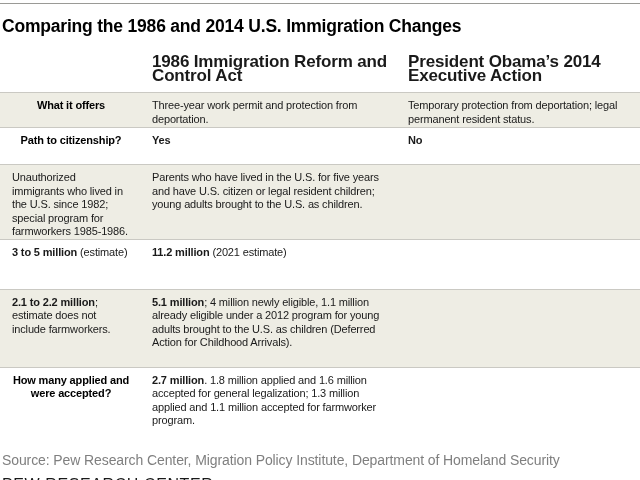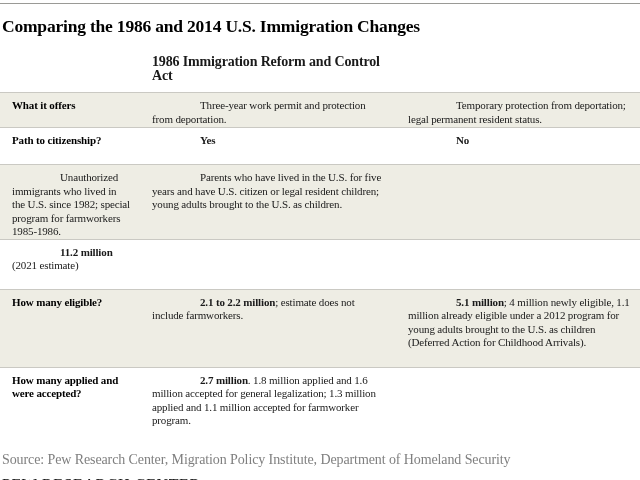--- a/index.html
+++ b/index.html
@@ -1,46 +1,46 @@
 <!DOCTYPE html>
 <html style="--page_bg: #ffffff; --row_shaded_bg: #eeede4; --rule_light: #cac9c3; --rule_dark: #9a9a96; --muted: #7f7f7f; --text: #1a1a1a;"><head>
 <meta charset="utf-8">
 <style>
   html,body{margin:0;padding:0;background:#ffffff;}
   *{box-sizing:border-box;}
   .page{
     width:640px;height:480px;
     background:var(--page_bg,#ffffff);
-    font-family:Liberation Serif, serif;
+    font-family:Liberation Sans, sans-serif;
     color:var(--text,#1a1a1a);
     position:relative;
     overflow:hidden;
   }
   .top-rule{border-top:1px solid var(--rule_dark,#9a9a96);margin-top:3px;}
   .bottom-rule{border-top:1px solid var(--rule_dark,#a8a8a4);margin-top:9px;}
   .title{
     font-size:17.5px;font-weight:bold;letter-spacing:-0.2px;
     color:#000;margin:11px 8px 0 2px;line-height:22px;
   }
   .grid{display:grid;grid-template-columns:140px 256px 1fr;}
   .thead{margin-top:18px;align-items:end;padding-bottom:10px;}
   .thead .hcell{
-    font-weight:bold;font-size:14px;line-height:13.5px;
+    font-weight:bold;font-size:17px;line-height:13.5px;
     letter-spacing:-0.15px;padding-left:12px;padding-right:2px;
   }
   .trow{border-top:1px solid var(--rule_light,#cac9c3);}
   .trow.shaded{background:var(--row_shaded_bg,#eeede4);}
   .trow > div{padding-top:6px;font-size:11px;line-height:13.5px;letter-spacing:-0.15px;}
   .cell-label{
-    font-weight:bold;text-align:left;color:#000;
-    padding-left:12px;padding-right:2px;
+    font-weight:bold;text-align:center;color:#000;
+    padding-left:4px;padding-right:2px;
   }
   .cell{padding-left:12px;padding-right:10px;}
   .cell:last-child{padding-right:2px;}
-  .cell b{font-weight:bold;margin-left:48px;}
+  .cell b{font-weight:bold;}
   .r0{min-height:35px;} .r1{min-height:37px;} .r2{min-height:61px;}
   .r3{min-height:50px;} .r4{min-height:78px;} .r5{min-height:74px;}
   .source{
     font-size:14px;color:var(--muted,#7f7f7f);
     margin:11px 8px 0 2px;letter-spacing:-0.1px;
   }
   .brand{
     font-size:16px;color:#1a1a1a;letter-spacing:0.6px;
     margin:8px 8px 0 2px;
   }
@@ -49,45 +49,46 @@
 <body>
 
 <div class="page">
   <div class="top-rule"></div>
 
   <h1 class="title">Comparing the 1986 and 2014 U.S. Immigration Changes</h1>
 
   <div class="grid thead">
     <div></div>
     <div class="hcell">1986 Immigration Reform and Control Act</div>
+    <div class="hcell">President Obama’s 2014 Executive Action</div>
   </div>
 
   <div class="grid trow shaded r0">
     <div class="cell-label">What it offers</div>
     <div class="cell"><b></b><span>Three-year work permit and protection from deportation.</span></div>
     <div class="cell"><b></b><span>Temporary protection from deportation; legal permanent resident status.</span></div>
   </div>
 
   <div class="grid trow r1">
     <div class="cell-label">Path to citizenship?</div>
     <div class="cell"><b>Yes</b><span></span></div>
     <div class="cell"><b>No</b><span></span></div>
   </div>
 
   <div class="grid trow shaded r2">
     <div class="cell"><b></b><span>Unauthorized immigrants who lived in the U.S. since 1982; special program for farmworkers 1985-1986.</span></div>
     <div class="cell"><b></b><span>Parents who have lived in the U.S. for five years and have U.S. citizen or legal resident children; young adults brought to the U.S. as children.</span></div>
   </div>
 
   <div class="grid trow r3">
+    <div class="cell"><b>3 to 5 million</b><span> (estimate)</span></div>
     <div class="cell"><b>11.2 million</b><span> (2021 estimate)</span></div>
   </div>
 
   <div class="grid trow shaded r4">
-    <div class="cell-label">How many eligible?</div>
     <div class="cell"><b>2.1 to 2.2 million</b><span>; estimate does not include farmworkers.</span></div>
     <div class="cell"><b>5.1 million</b><span>; 4 million newly eligible, 1.1 million already eligible under a 2012 program for young adults brought to the U.S. as children (Deferred Action for Childhood Arrivals).</span></div>
   </div>
 
   <div class="grid trow r5">
     <div class="cell-label">How many applied and were accepted?</div>
     <div class="cell"><b>2.7 million</b><span>. 1.8 million applied and 1.6 million accepted for general legalization; 1.3 million applied and 1.1 million accepted for farmworker program.</span></div>
   </div>
 
   <div class="source">Source: Pew Research Center, Migration Policy Institute, Department of Homeland Security</div>

